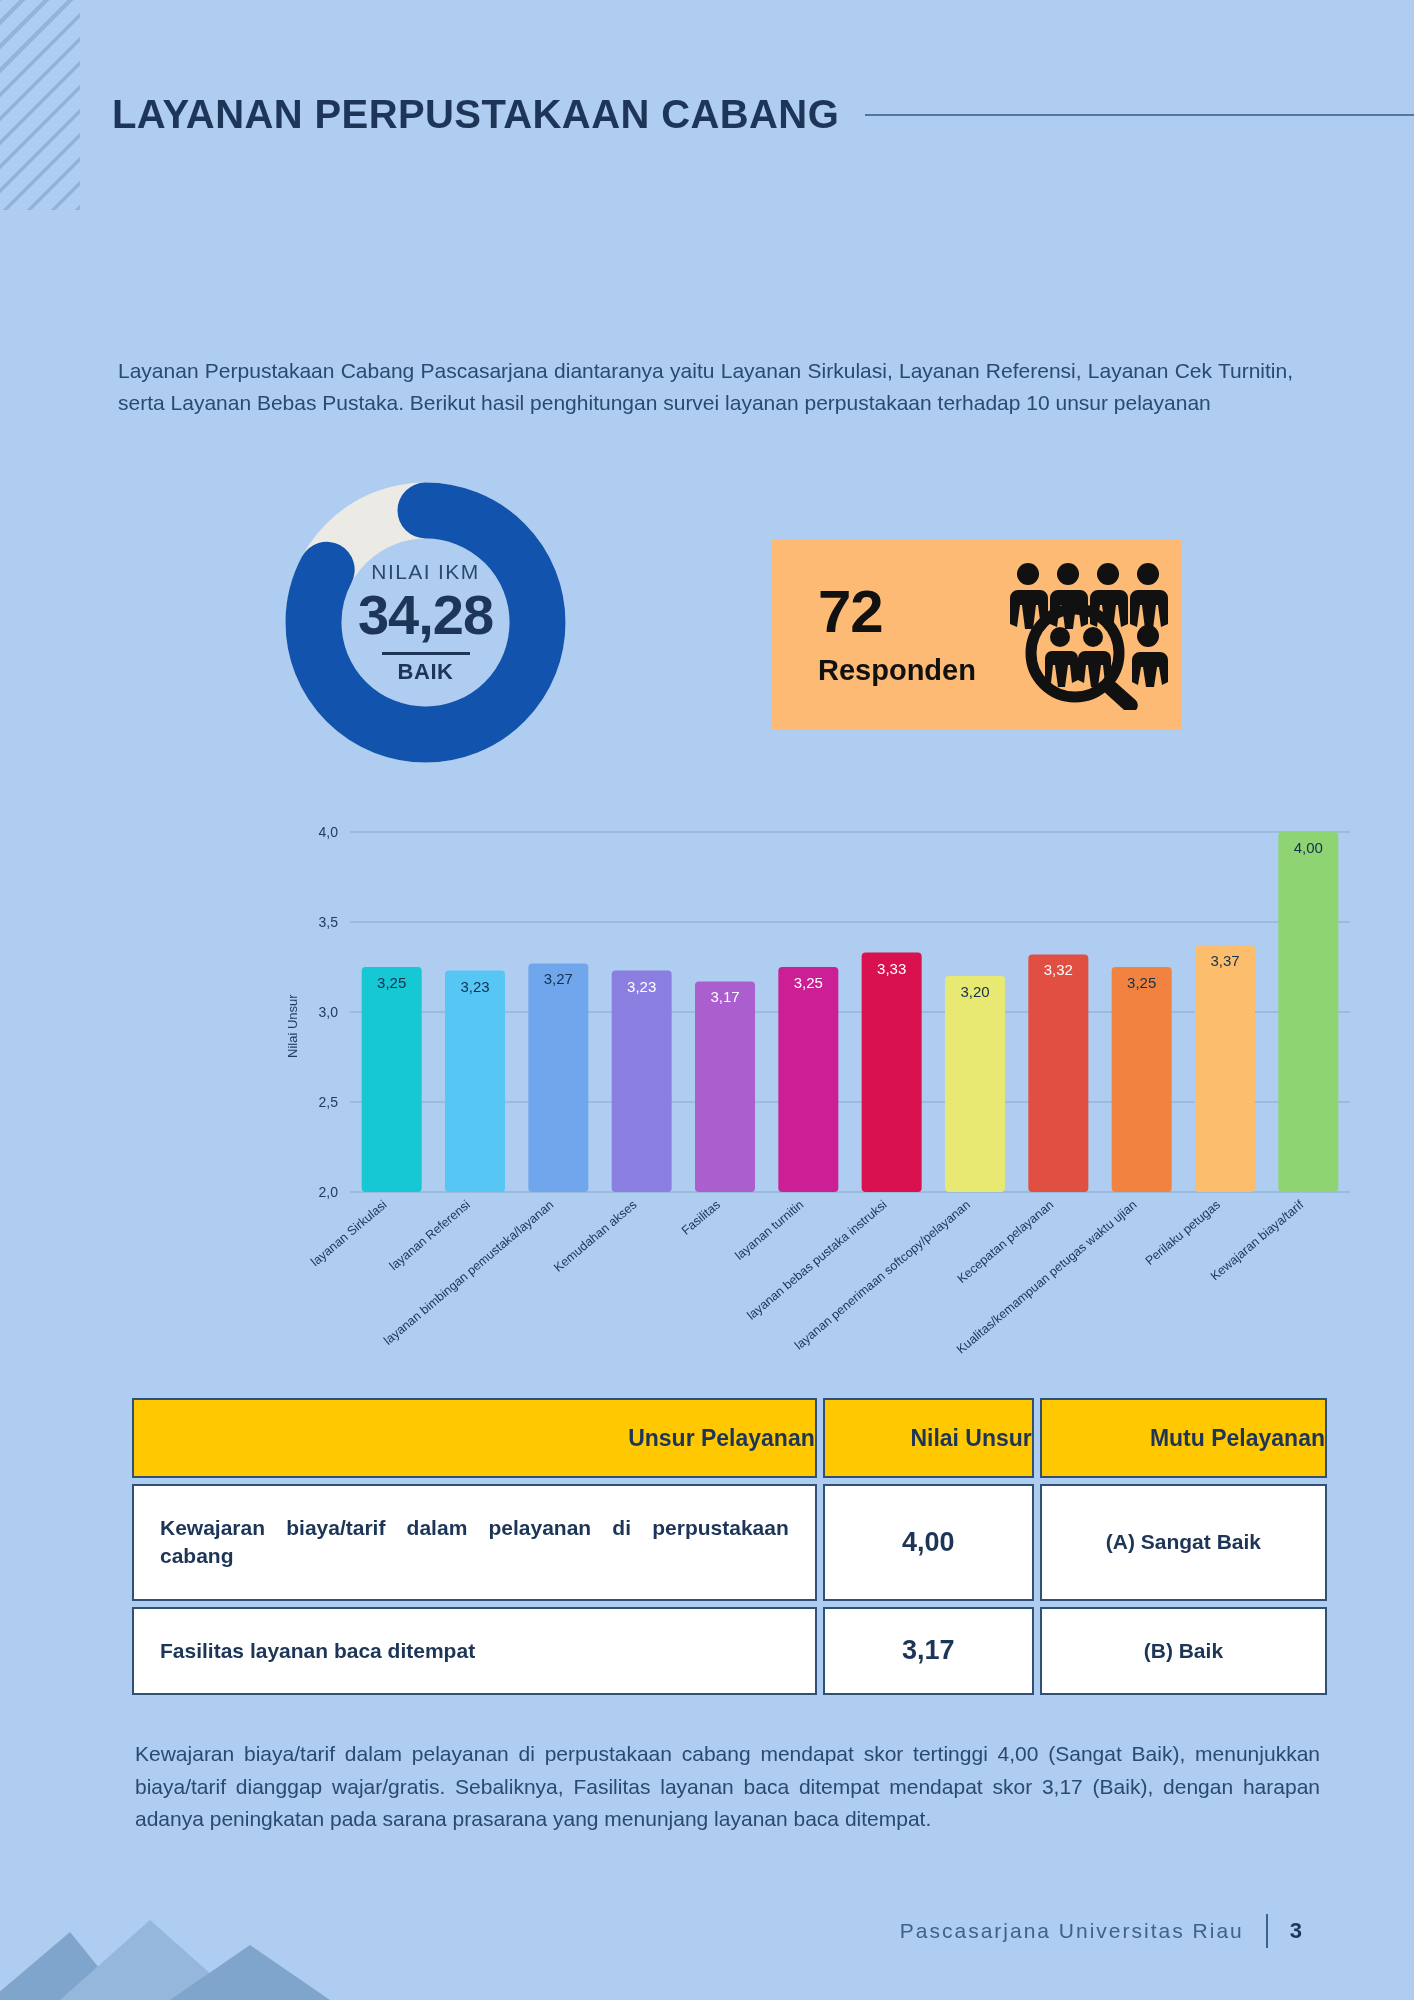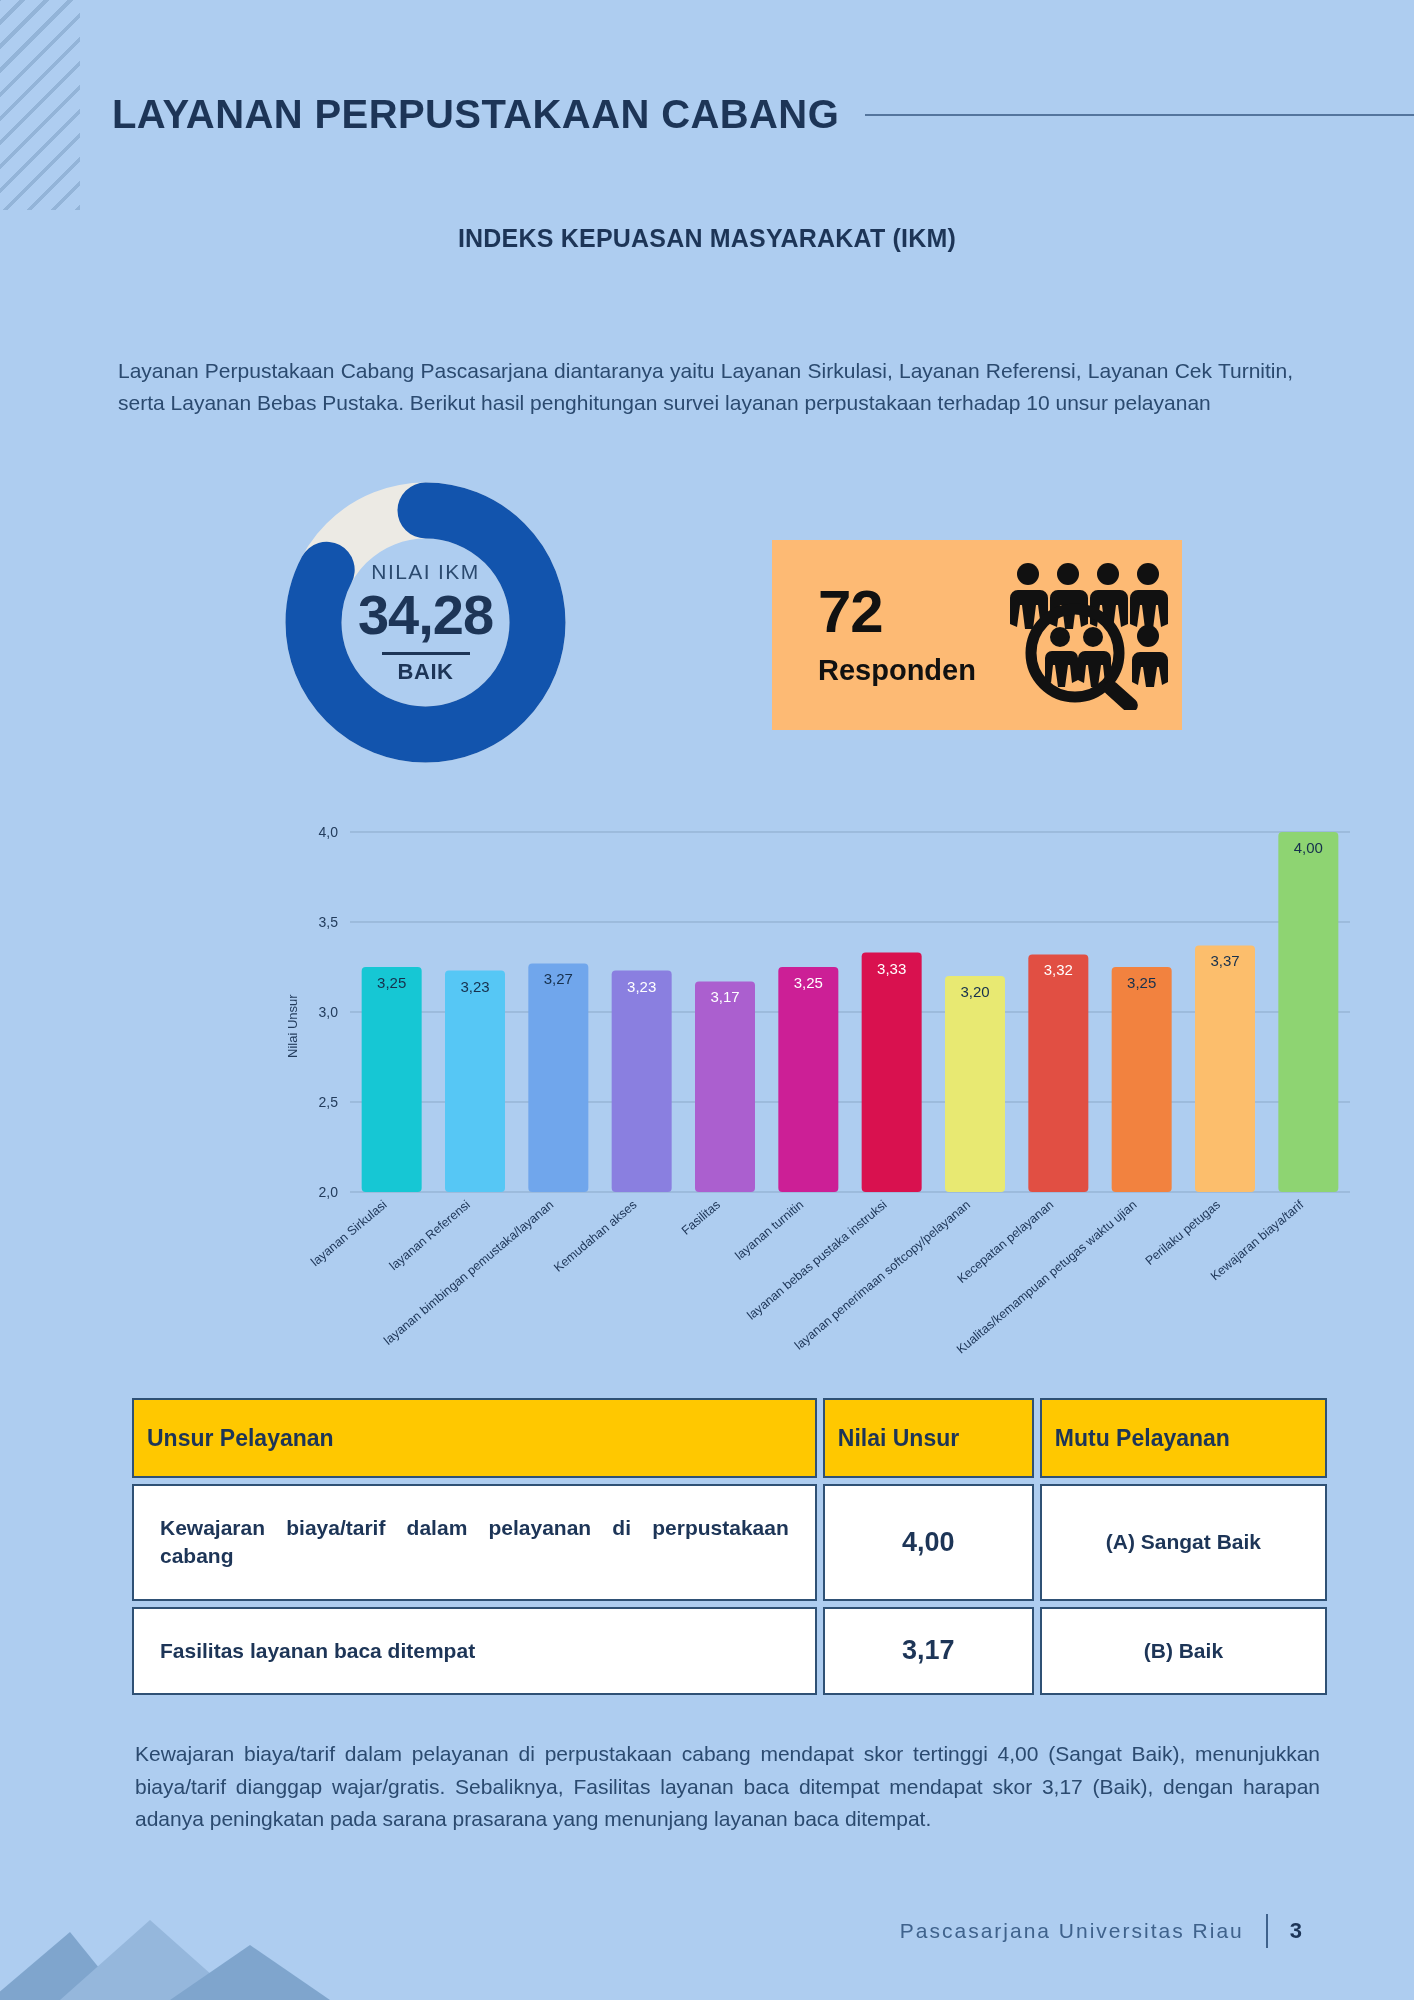--- a/index.html
+++ b/index.html
@@ -106,21 +106,21 @@
   
   .tbl {
     position: absolute; left: 126px; top: 1392px;
     width: 1207px;
     border-collapse: separate; border-spacing: 6px 6px;
   }
   .tbl th {
     background: #ffc800; color: #1d3557;
     font-size: 23px; font-weight: 800;
     border: 2px solid #2f5175;
-    height: 80px; text-align: left; vertical-align: middle; padding-left: 13px;
+    height: 80px; text-align: right; vertical-align: middle; padding-left: 13px;
   }
   .tbl td {
     background: #ffffff; border: 2px solid #2f5175;
     font-size: 21px; font-weight: 700; color: #1d3557;
     vertical-align: middle;
   }
   .tbl td.unsur { text-align: justify; padding: 28px 26px; line-height: 1.35; }
   .tbl td.nilai { text-align: center; font-size: 27px; font-weight: 800; }
   .tbl td.mutu  { text-align: center; font-size: 21px; font-weight: 700; }
   .tbl tr.row-tall td { height: 106px; }
@@ -154,21 +154,20 @@
   <polygon points="60,90 150,10 240,90" fill="#95b7dc"></polygon>
   <polygon points="170,90 250,35 330,90" fill="#7fa5cd"></polygon>
 </svg>
 
 <div class="header">
   <h1>LAYANAN PERPUSTAKAAN CABANG</h1>
   <div class="header-rule"></div>
 </div>
 
 <div class="subtitle">
-  <span>INDEKS KEPUASAN MASYARAKAT (IKM)</span>
 </div>
 
 <p class="intro">Layanan Perpustakaan Cabang Pascasarjana diantaranya yaitu Layanan Sirkulasi, Layanan Referensi, Layanan Cek Turnitin, serta Layanan Bebas Pustaka. Berikut hasil penghitungan survei layanan perpustakaan terhadap 10 unsur pelayanan</p>
 
 <div class="donut-wrap">
   <svg class="donut-svg" width="345" height="285" viewBox="0 0 345 285">
     <g transform="translate(172.5,142.5)">
       <circle r="112" fill="none" stroke="#eceae4" stroke-width="56"></circle>
       <circle id="donut-arc" r="112" fill="none" stroke="#1254ad" stroke-width="56" stroke-linecap="round" transform="rotate(-90)" stroke-dasharray="582.1144992430828 703.7167544041137"></circle>
     </g>

